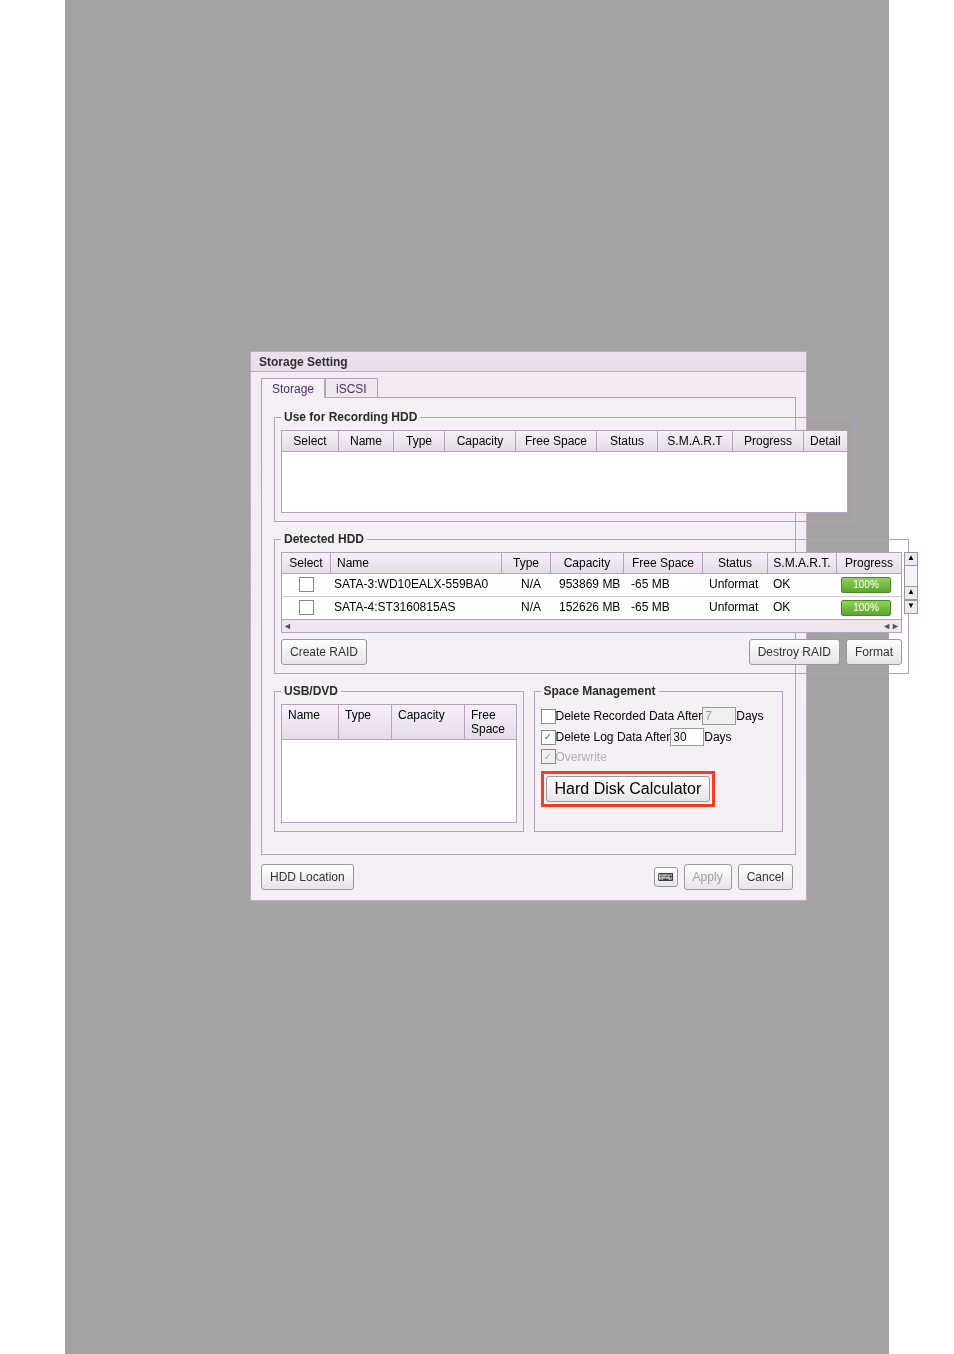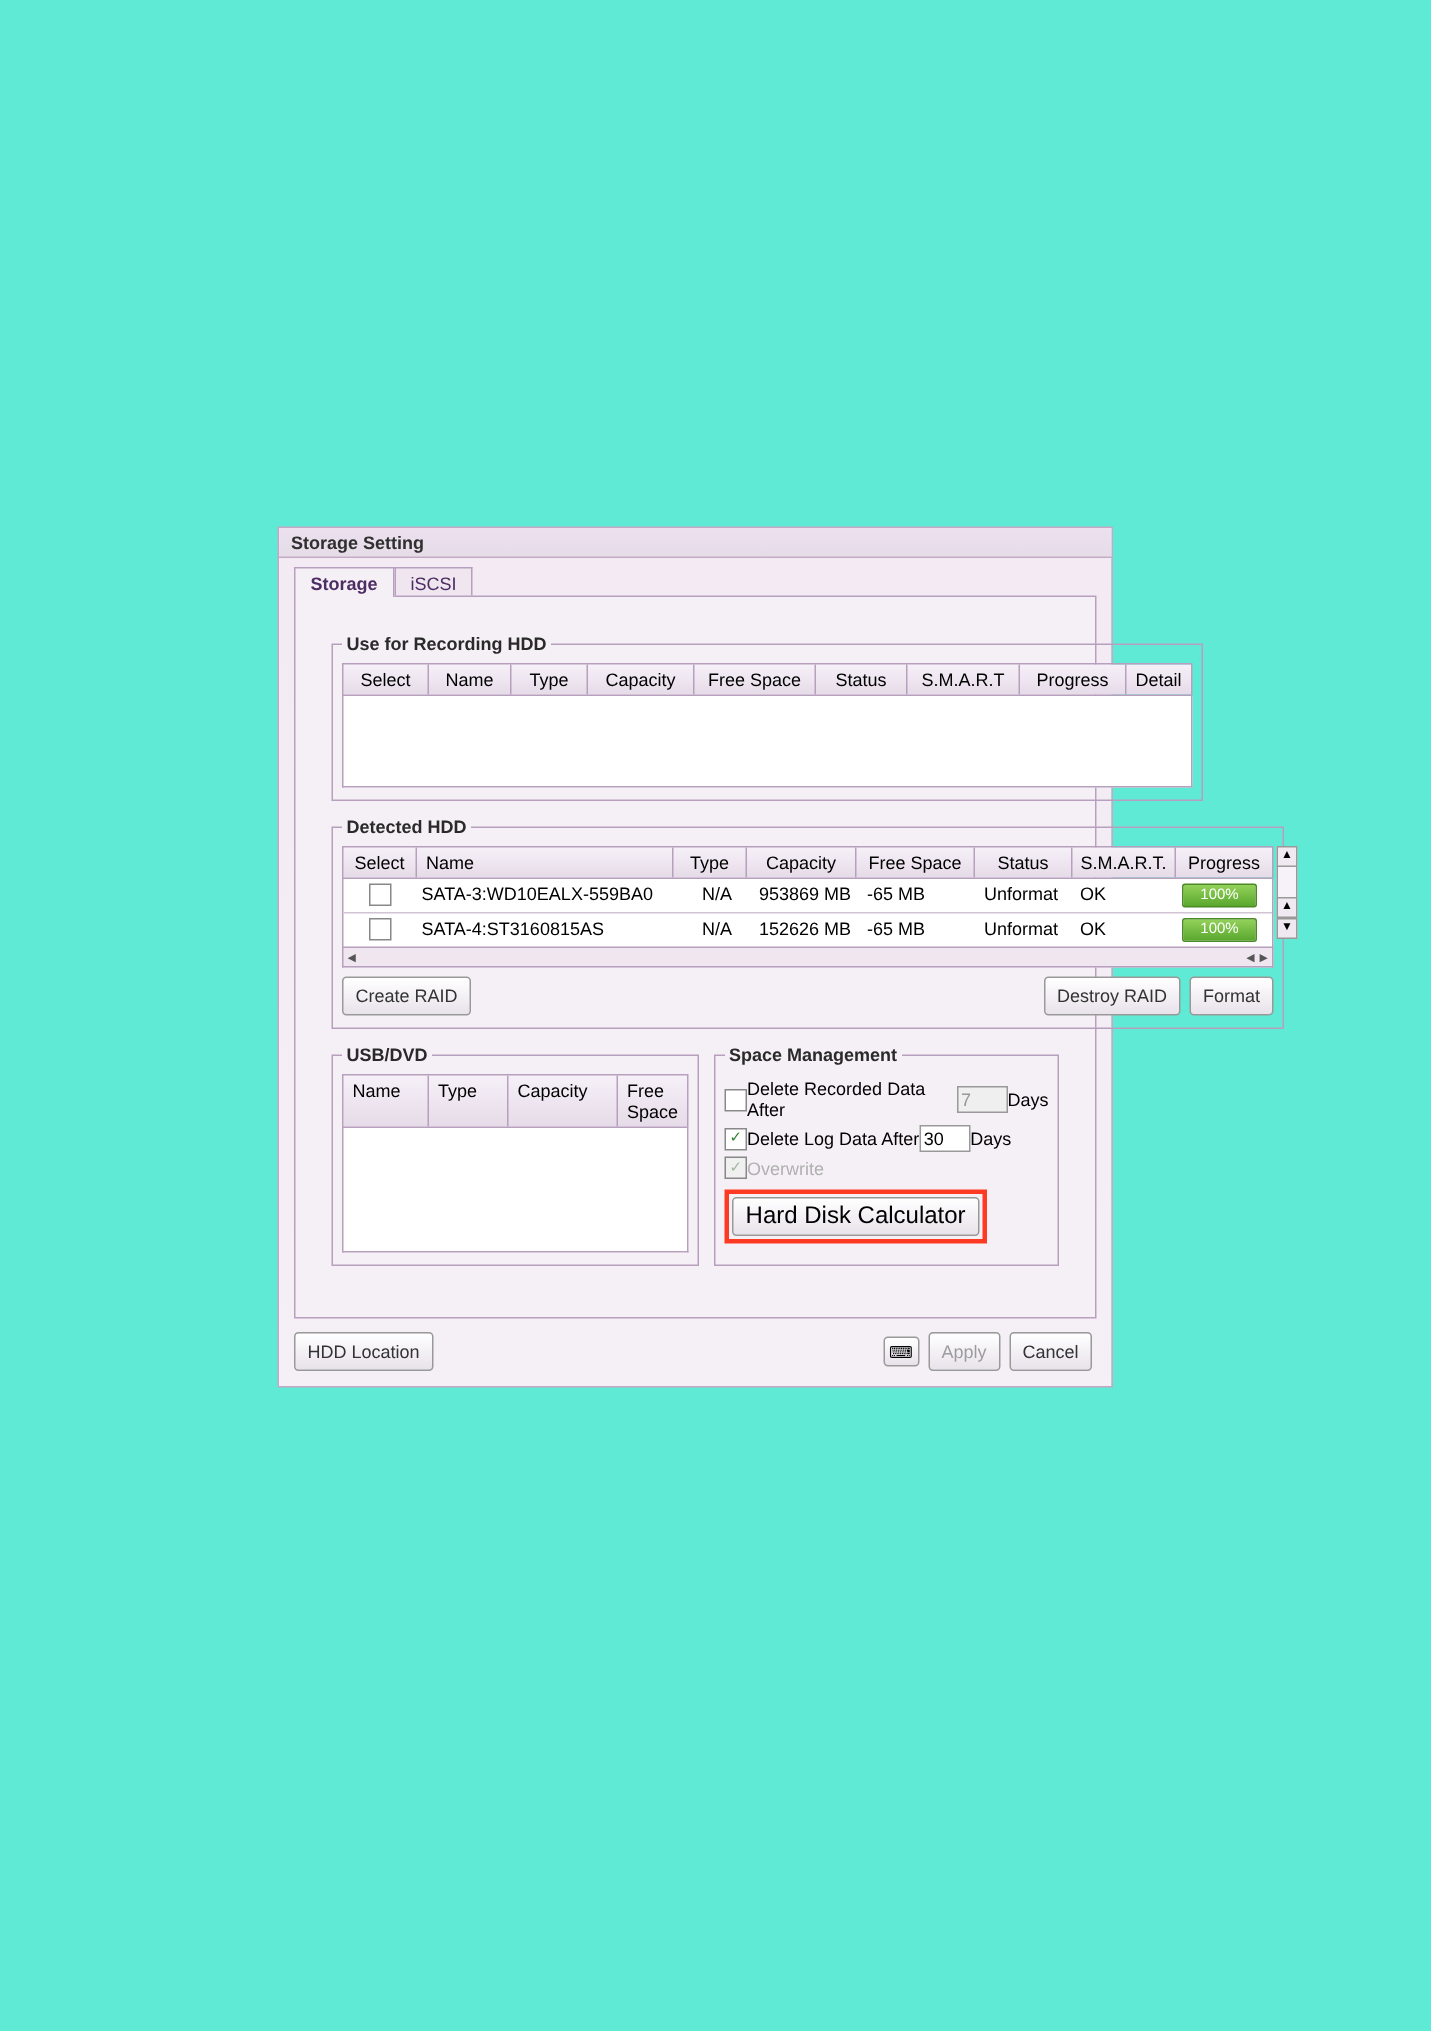--- a/index.html
+++ b/index.html
@@ -1,22 +1,22 @@
 <!DOCTYPE html>
 <html><head>
 <meta charset="utf-8">
 <style>
   html,body{margin:0;padding:0;font-family:Arial,Helvetica,sans-serif;font-size:12px;color:#000;background:#fff}
-  .page{width:954px;height:1354px;margin:0 auto;position:relative;background:#5eead4}
+  .page{width:824px;height:1354px;margin:0 auto;position:relative;background:#a3a3a3}
   .dialog{position:absolute;left:185px;top:351px;width:555px;border:1px solid #c4a8c4;background:linear-gradient(to bottom,#f3eaf3,#f5f0f5);padding:0 0 10px 0}
   .dialog-title{font-weight:bold;color:#2f2f2f;padding:3px 6px 2px 8px;border-bottom:1px solid #c4a8c4;font-size:12px;background:linear-gradient(to bottom,#ece0ee,#e6dce8)}
   .tabs{display:flex;gap:0;margin:6px 0 0 10px}
   .tab{padding:3px 10px 2px 10px;font-size:12px;border:1px solid #b7a0bd;border-bottom:none;background:#efe6f0;color:#4d2d63;cursor:pointer}
-  .tab.active{font-weight:bold;background:#f5f0f5;position:relative;z-index:2}
-  .tab-body{margin:0 10px 8px 10px;border:1px solid #b7a0bd;border-top:1px solid #b7a0bd;padding:24px;background:#f5f0f5;position:relative;top:-1px}
+  .tab.active{font-weight:normal;background:#f5f0f5;position:relative;z-index:2}
+  .tab-body{margin:0 10px 8px 10px;border:1px solid #b7a0bd;border-top:1px solid #b7a0bd;padding:12px;background:#f5f0f5;position:relative;top:-1px}
   fieldset.group{border:1px solid #b7a0bd;margin:0 0 10px 0;padding:6px 6px 8px 6px}
   fieldset.group>legend{font-size:12px;font-weight:bold;color:#2a2a2a;padding:0 3px}
   .grid-head{display:flex;border:1px solid #b7a0bd;background:linear-gradient(to bottom,#f6f0f8,#e6dbe8)}
   .grid-head .hcell{padding:3px 6px;font-size:12px;border-right:1px solid #b7a0bd;text-align:center}
   .grid-head .hcell:last-child{border-right:none}
   .grid-body{height:60px;border:1px solid #b7a0bd;border-top:none;background:#fff}
   .btn{display:inline-flex;align-items:center;justify-content:center;padding:2px 8px;font-size:12px;border:1px solid #999;border-radius:3px;background:linear-gradient(to bottom,#fff,#e8e2ea);color:#333;cursor:pointer;min-height:20px}
   .btn.small{padding:1px 6px}
   .btn-row{display:flex;justify-content:space-between;align-items:center;margin-top:8px}
   .arrow-btn{width:24px;height:22px;text-align:center;border:1px solid #999;border-radius:3px;background:linear-gradient(to bottom,#fff,#e8e2ea);display:inline-flex;align-items:center;justify-content:center}

